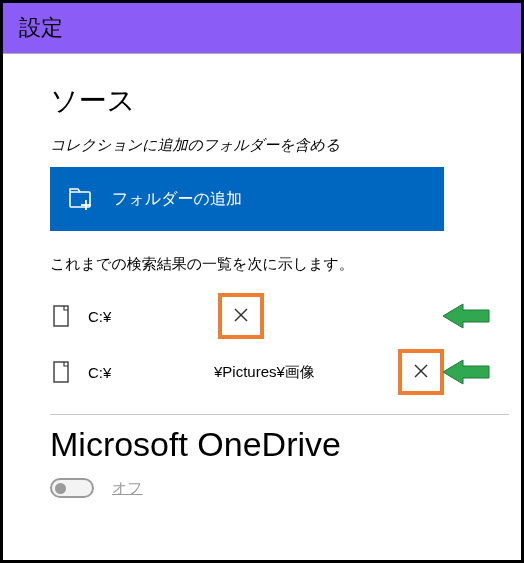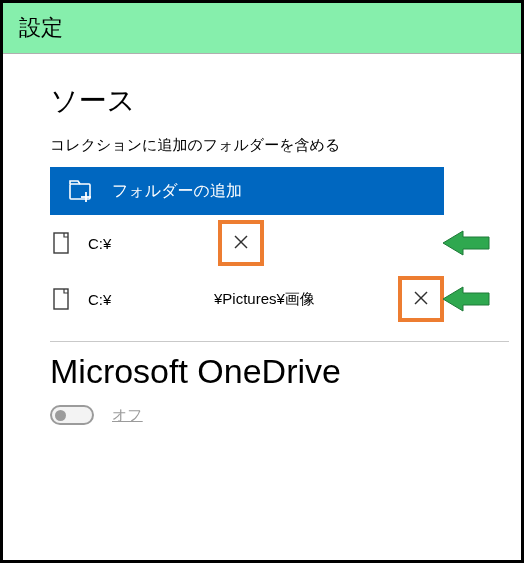--- a/index.html
+++ b/index.html
@@ -8,44 +8,45 @@
     font-family: "Yu Gothic UI", "Meiryo", "Segoe UI", sans-serif;
     background: #ffffff;
     color: #000000;
     width: 524px;
     height: 563px;
     border: 3px solid #000000;
     position: relative;
     overflow: hidden;
   }
   .titlebar {
-    background: #86efac;
+    background: #8b5cf6;
     border-bottom: 1px solid #afafaf;
     padding: 10px 16px;
     font-size: 22px;
   }
   .content {
     padding: 18px 12px 0 18px;
     margin-left: 29px;
   }
   h2.section {
     font-weight: 400;
     font-size: 28px;
     margin: 10px 0 16px 0;
   }
   .subtext {
     font-size: 15px;
     margin-bottom: 12px;
+    font-style: italic;
   }
   .add-btn {
     background: #0067c0;
     color: #ffffff;
     border: none;
     width: 394px;
-    height: 48px;
+    height: 64px;
     display: flex;
     align-items: center;
     padding: 0 18px;
     font-size: 16px;
     cursor: pointer;
   }
   .add-btn .icon {
     margin-right: 18px;
     display: flex;
     align-items: center;
@@ -153,20 +154,21 @@
       <svg width="26" height="26" viewBox="0 0 26 26">
         <rect x="2" y="6" width="20" height="15" rx="1" fill="none" stroke="#ffffff" stroke-width="1.6"></rect>
         <path d="M2 6 L2 3 L10 3 L12 6" fill="none" stroke="#ffffff" stroke-width="1.6"></path>
         <line x1="18" y1="14" x2="18" y2="24" stroke="#ffffff" stroke-width="1.8"></line>
         <line x1="13" y1="19" x2="23" y2="19" stroke="#ffffff" stroke-width="1.8"></line>
       </svg>
     </span>
     <span>フォルダーの追加</span>
   </button>
 
+  <div class="results-text">これまでの検索結果の一覧を次に示します。</div>
 
   <div class="folder-row">
     <span class="folder-icon">
       <svg width="20" height="24" viewBox="0 0 20 24">
         <rect x="2" y="2" width="14" height="20" fill="none" stroke="#3a3a3a" stroke-width="1.4"></rect>
         <path d="M12 2 L12 6 L16 6" fill="none" stroke="#3a3a3a" stroke-width="1.2"></path>
       </svg>
     </span>
     <span class="drive-col">C:¥</span>
     <div class="remove-box">

